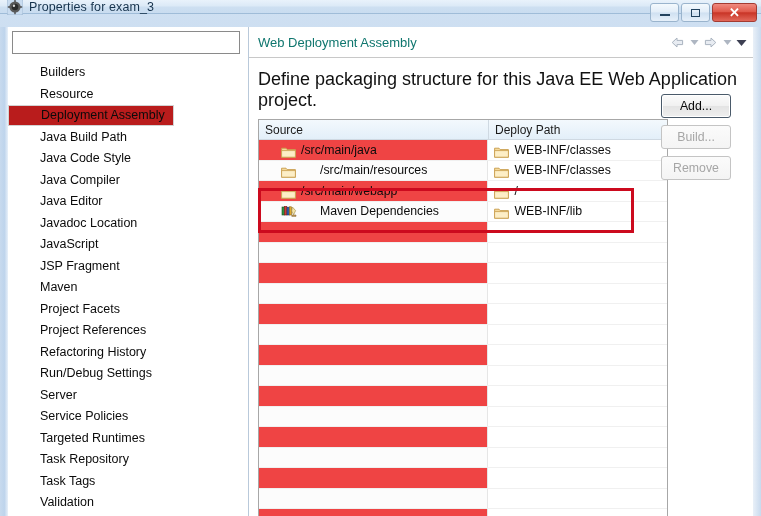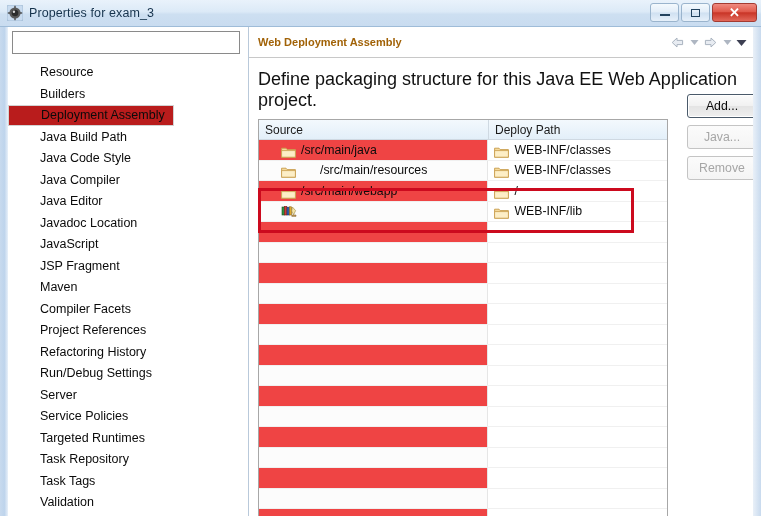--- a/index.html
+++ b/index.html
@@ -15,21 +15,21 @@
   #window {
     position: relative;
     width: 761px; height: 516px;
     background: linear-gradient(to bottom, #cfe0f2 0%, #c4d8ee 40%, #bed4ec 100%);
     overflow: hidden;
   }
 
   
   #titlebar {
     position: absolute; left: 0; top: 0;
-    width: 761px; height: 27px;
+    width: 761px; height: 14px;
     background: linear-gradient(to bottom, #e9f2fb 0%, #dceaf7 45%, #cddff1 55%, #c9dcf0 100%);
     border-bottom: 1px solid #9fbcd8;
     display: flex; align-items: center;
   }
   #win-icon {
     width: 16px; height: 16px; margin-left: 7px; margin-right: 6px;
     position: relative; flex: 0 0 auto;
   }
   #win-icon svg { display:block; }
   #win-title {
@@ -121,21 +121,21 @@
     background: #ffffff;
     border-left: 1px solid #b9c9da;
   }
   #main-header {
     position: relative;
     height: 31px;
     border-bottom: 1px solid #c8c8c8;
     display: flex; align-items: center;
   }
   #main-title {
-    font-size: 11px; font-weight: bold; color: #a16207;
+    font-size: 13px; font-weight: normal; color: #0f766e;
     margin-left: 9px;
   }
   #nav-icons {
     position: absolute; right: 6px; top: 8px;
     display: flex; align-items: center; gap: 2px;
   }
   .nav-ic { width: 17px; height: 15px; display:flex; align-items:center; justify-content:center; cursor:default; }
   .nav-ic.small { width: 12px; }
 
   #desc {
@@ -197,21 +197,21 @@
     left: 258px; top: 161px;
     width: 376px; height: 45px;
     border: 3px solid #cc0a1e;
     pointer-events: none;
     z-index: 30;
   }
 
   
   #btn-col {
     position: absolute;
-    left: 438px; top: 67px;
+    left: 412px; top: 67px;
     width: 70px;
     display: flex; flex-direction: column; gap: 7px;
   }
   .pbtn {
     width: 70px; height: 24px;
     font-family: "Liberation Sans", sans-serif;
     font-size: 12.3px;
     border: 1px solid #707070;
     border-radius: 3px;
     background: linear-gradient(to bottom, #fbfbfb 0%, #f1f1f1 48%, #e4e4e4 52%, #efefef 100%);
@@ -272,26 +272,26 @@
   <div id="body-area">
 
     <div id="left-edge"></div>
 
     <div id="sidebar">
       <div id="filter-wrap">
         <input id="filter-input" type="text" value="" placeholder="" style="">
       </div>
       <div id="tree">
         <div class="tree-item-sel-wrap">
+          <div class="tree-item">Builders</div>
+        </div>
+        <div class="tree-item-sel-wrap">
           <div class="tree-item">Resource</div>
         </div>
         <div class="tree-item-sel-wrap">
-          <div class="tree-item">Builders</div>
-        </div>
-        <div class="tree-item-sel-wrap">
           <div class="tree-item selected">Deployment Assembly</div>
         </div>
         <div class="tree-item-sel-wrap">
           <div class="tree-item">Java Build Path</div>
         </div>
         <div class="tree-item-sel-wrap">
           <div class="tree-item">Java Code Style</div>
         </div>
         <div class="tree-item-sel-wrap">
           <div class="tree-item">Java Compiler</div>
@@ -305,21 +305,21 @@
         <div class="tree-item-sel-wrap">
           <div class="tree-item">JavaScript</div>
         </div>
         <div class="tree-item-sel-wrap">
           <div class="tree-item">JSP Fragment</div>
         </div>
         <div class="tree-item-sel-wrap">
           <div class="tree-item">Maven</div>
         </div>
         <div class="tree-item-sel-wrap">
-          <div class="tree-item">Compiler Facets</div>
+          <div class="tree-item">Project Facets</div>
         </div>
         <div class="tree-item-sel-wrap">
           <div class="tree-item">Project References</div>
         </div>
         <div class="tree-item-sel-wrap">
           <div class="tree-item">Refactoring History</div>
         </div>
         <div class="tree-item-sel-wrap">
           <div class="tree-item">Run/Debug Settings</div>
         </div>
@@ -457,20 +457,21 @@
             <span class="maven-ic">
               <svg width="16" height="14" viewBox="0 0 16 14">
                 <rect x="1" y="3" width="2.4" height="8" fill="#2f8f3f" stroke="#14521f" stroke-width="0.6"></rect>
                 <rect x="3.6" y="2.4" width="2.2" height="8.6" fill="#cf3a33" stroke="#7d1a16" stroke-width="0.6"></rect>
                 <rect x="6" y="3.2" width="2.2" height="7.8" fill="#2f5fb0" stroke="#16376b" stroke-width="0.6"></rect>
                 <rect x="8.4" y="2.8" width="2.1" height="8.2" fill="#e0a92b" stroke="#8a6413" stroke-width="0.6"></rect>
                 <path d="M10.8 11 L15 11 L15 12.4 L10.8 12.4 Z" fill="#c9a05a" stroke="#7d5f2c" stroke-width="0.5"></path>
                 <path d="M11.4 3 L14.6 6.6 L12.6 10.8 L10.6 7 Z" fill="#f2e3a8" stroke="#9a8440" stroke-width="0.6"></path>
               </svg>
             </span>
+            <span>Maven Dependencies</span>
           </div>
           <div class="cell c-deploy">
             <span class="fold">
               <svg width="15" height="12" viewBox="0 0 15 12">
                 <path d="M0.6 2.2 L5 2.2 L6.2 3.6 L14.4 3.6 L14.4 11.2 L0.6 11.2 Z" fill="#f5d99b" stroke="#c69b4a" stroke-width="0.9"></path>
                 <path d="M0.6 4.6 L14.4 4.6 L14.4 11.2 L0.6 11.2 Z" fill="#fdeec6" stroke="#c69b4a" stroke-width="0.8"></path>
               </svg>
             </span>
             <span>WEB-INF/lib</span>
           </div>
@@ -534,21 +535,21 @@
           </div>
         <div class="trow odd">
             <div class="cell c-source"></div>
             <div class="cell c-deploy"></div>
           </div>
 
       </div>
 
       <div id="btn-col">
         <button class="pbtn default">Add...</button>
-        <button class="pbtn disabled" disabled="">Java...</button>
+        <button class="pbtn disabled" disabled="">Build...</button>
         <button class="pbtn disabled" disabled="">Remove</button>
       </div>
 
     </div>
 
     <div id="right-filler"></div>
 
     <div id="red-box"></div>
 
   </div>

